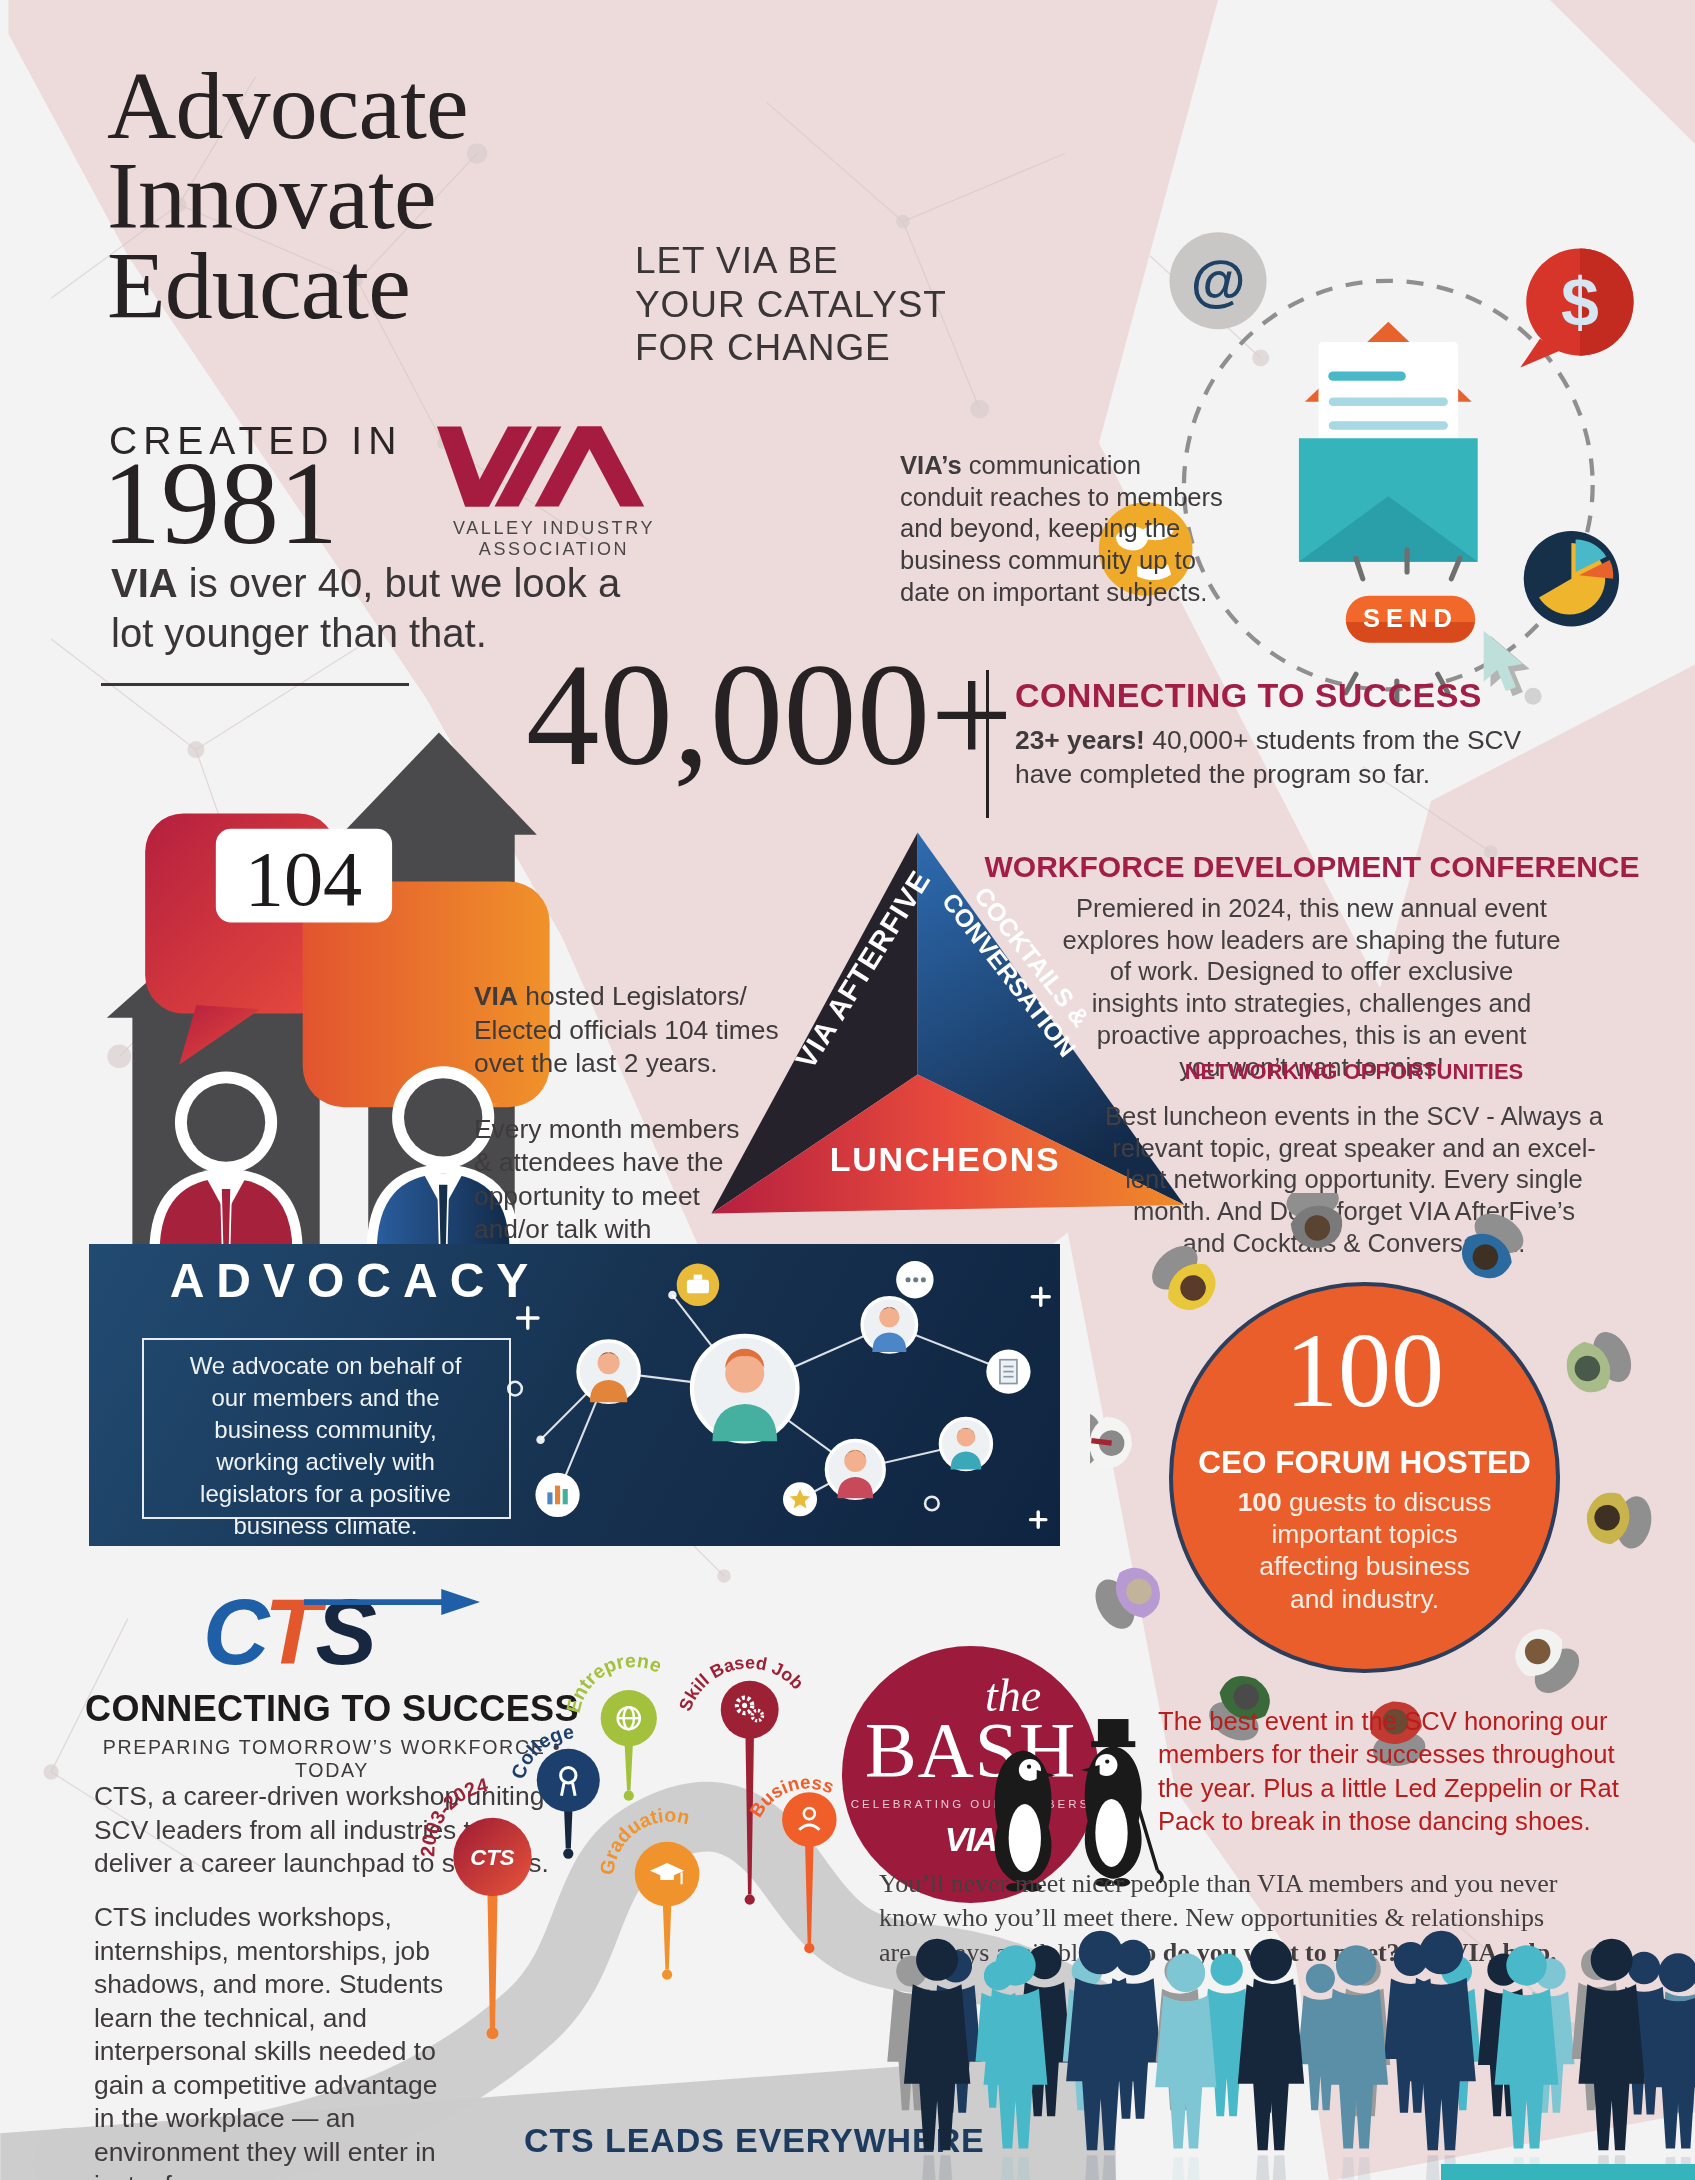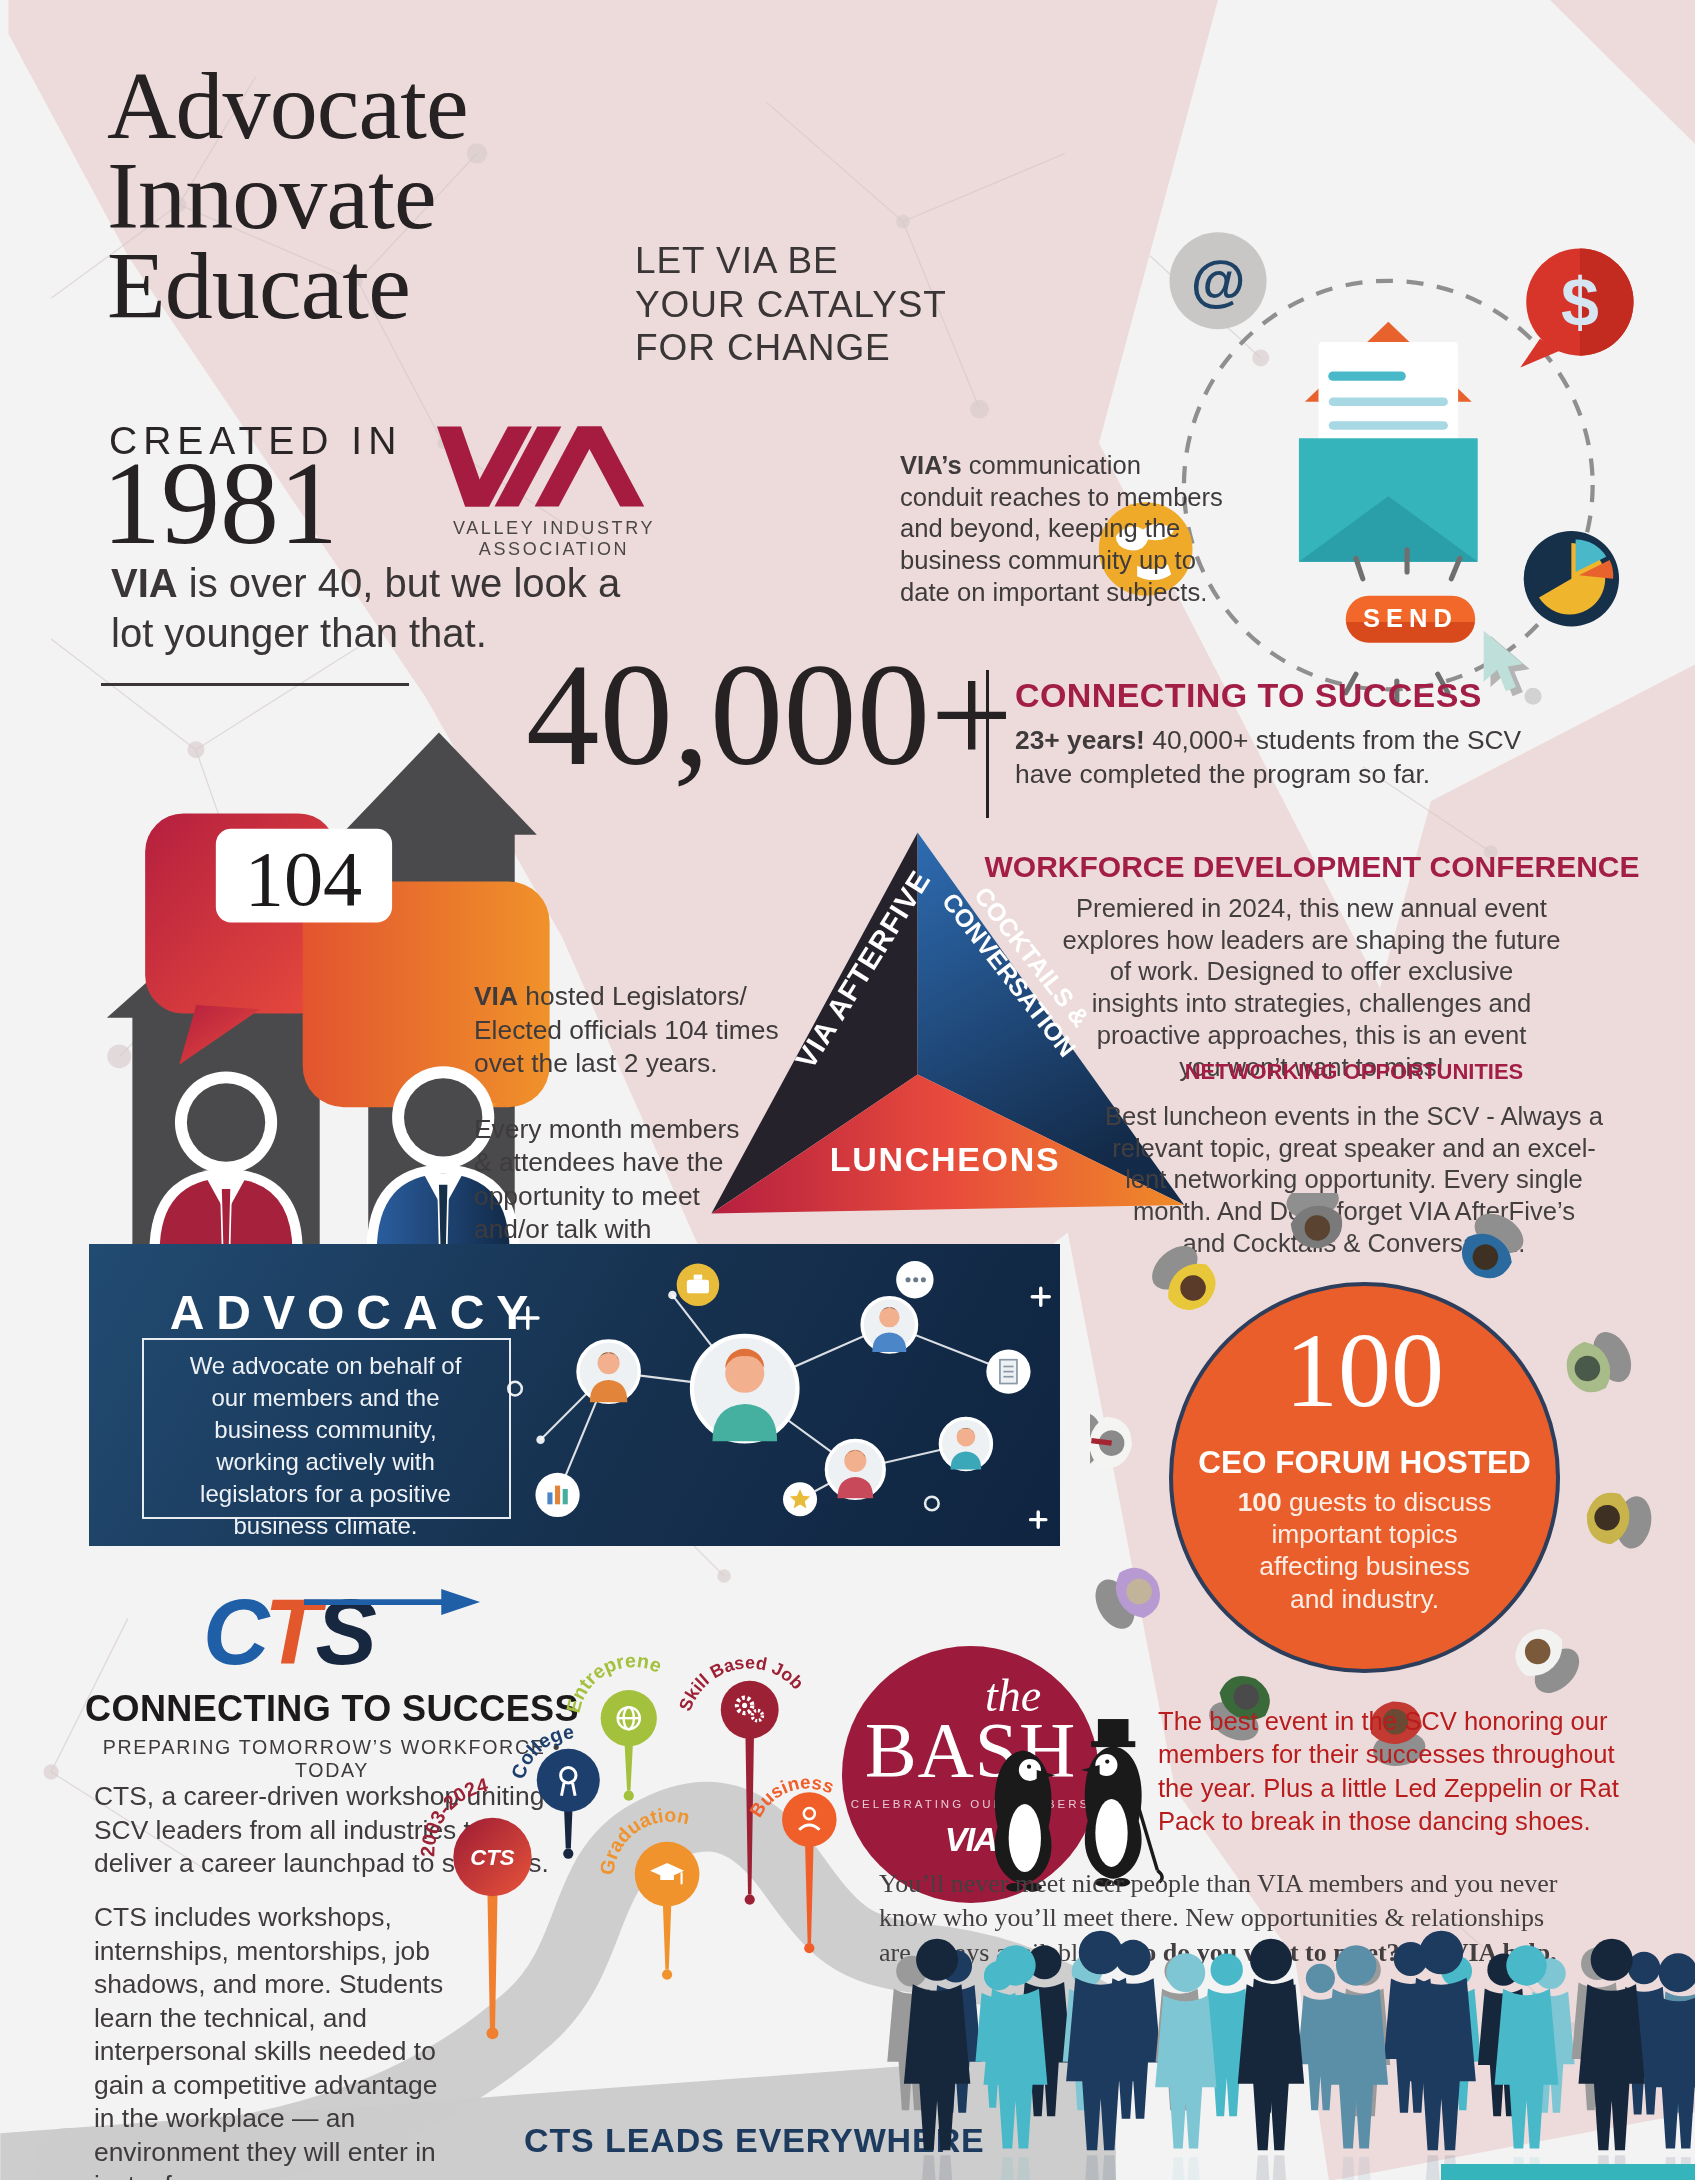--- a/index.html
+++ b/index.html
@@ -37,21 +37,21 @@
   #pyr-left{left:743px;top:941px;width:256px;font-size:29px;font-weight:bold;color:#fff;transform:rotate(-58deg);letter-spacing:0.9px;}
   #pyr-right{left:910px;top:937px;width:221px;font-size:25px;font-weight:bold;color:#fff;transform:rotate(52deg);text-align:center;line-height:1.15;}
   #pyr-bottom{left:813px;top:1140px;width:264px;font-size:34px;font-weight:bold;color:#fff;text-align:center;letter-spacing:1.7px;}
   
   #wf-heading{left:980px;top:850px;width:664px;font-size:30px;font-weight:bold;color:#a31e46;text-align:center;}
   #wf-body{left:988px;top:893px;width:647px;font-size:25.6px;line-height:1.24;text-align:center;color:#433f40;}
   #nw-heading{left:1039px;top:1059px;width:630px;font-size:22px;font-weight:bold;color:#a31e46;text-align:center;}
   #nw-body{left:1056px;top:1101px;width:596px;font-size:25.6px;line-height:1.24;text-align:center;color:#433f40;}
   
   #advocacy-banner{left:89px;top:1244px;width:971px;height:302px;background:linear-gradient(120deg,#224b72 0%,#16314f 55%,#0f2440 100%);}
-  #adv-heading{left:66px;top:41px;width:400px;font-size:48px;letter-spacing:12px;color:#fff;font-weight:bold;text-align:center;}
+  #adv-heading{left:66px;top:9px;width:400px;font-size:48px;letter-spacing:12px;color:#fff;font-weight:bold;text-align:center;}
   #adv-box{left:53px;top:94px;width:365px;height:177px;border:2.6px solid #e8ecf0;}
   #adv-body{left:66px;top:106px;width:341px;font-size:24px;line-height:1.33;color:#eef2f6;text-align:center;}
   
   #ceo-circle{left:1169px;top:1282px;width:383px;height:383px;border-radius:50%;background:#e95e2b;border:4.3px solid #2c3e5c;}
   #ceo-number{left:0;top:32px;width:383px;text-align:center;font-size:106px;color:#fff;line-height:1;}
   #ceo-heading{left:0;top:158px;width:383px;text-align:center;font-size:31.5px;font-weight:bold;color:#fff;}
   #ceo-body{left:25.6px;top:200px;width:332px;text-align:center;font-size:26.4px;line-height:1.22;color:#fdeee6;}
   
   #cts-logo{left:203px;top:1586px;width:281px;height:106px;font-style:italic;font-weight:800;font-size:92px;letter-spacing:-5.1px;line-height:1;}
   #cts-heading{left:85px;top:1688px;width:494px;text-align:center;font-size:36px;font-weight:800;color:#1d1a1b;letter-spacing:0.4px;}

